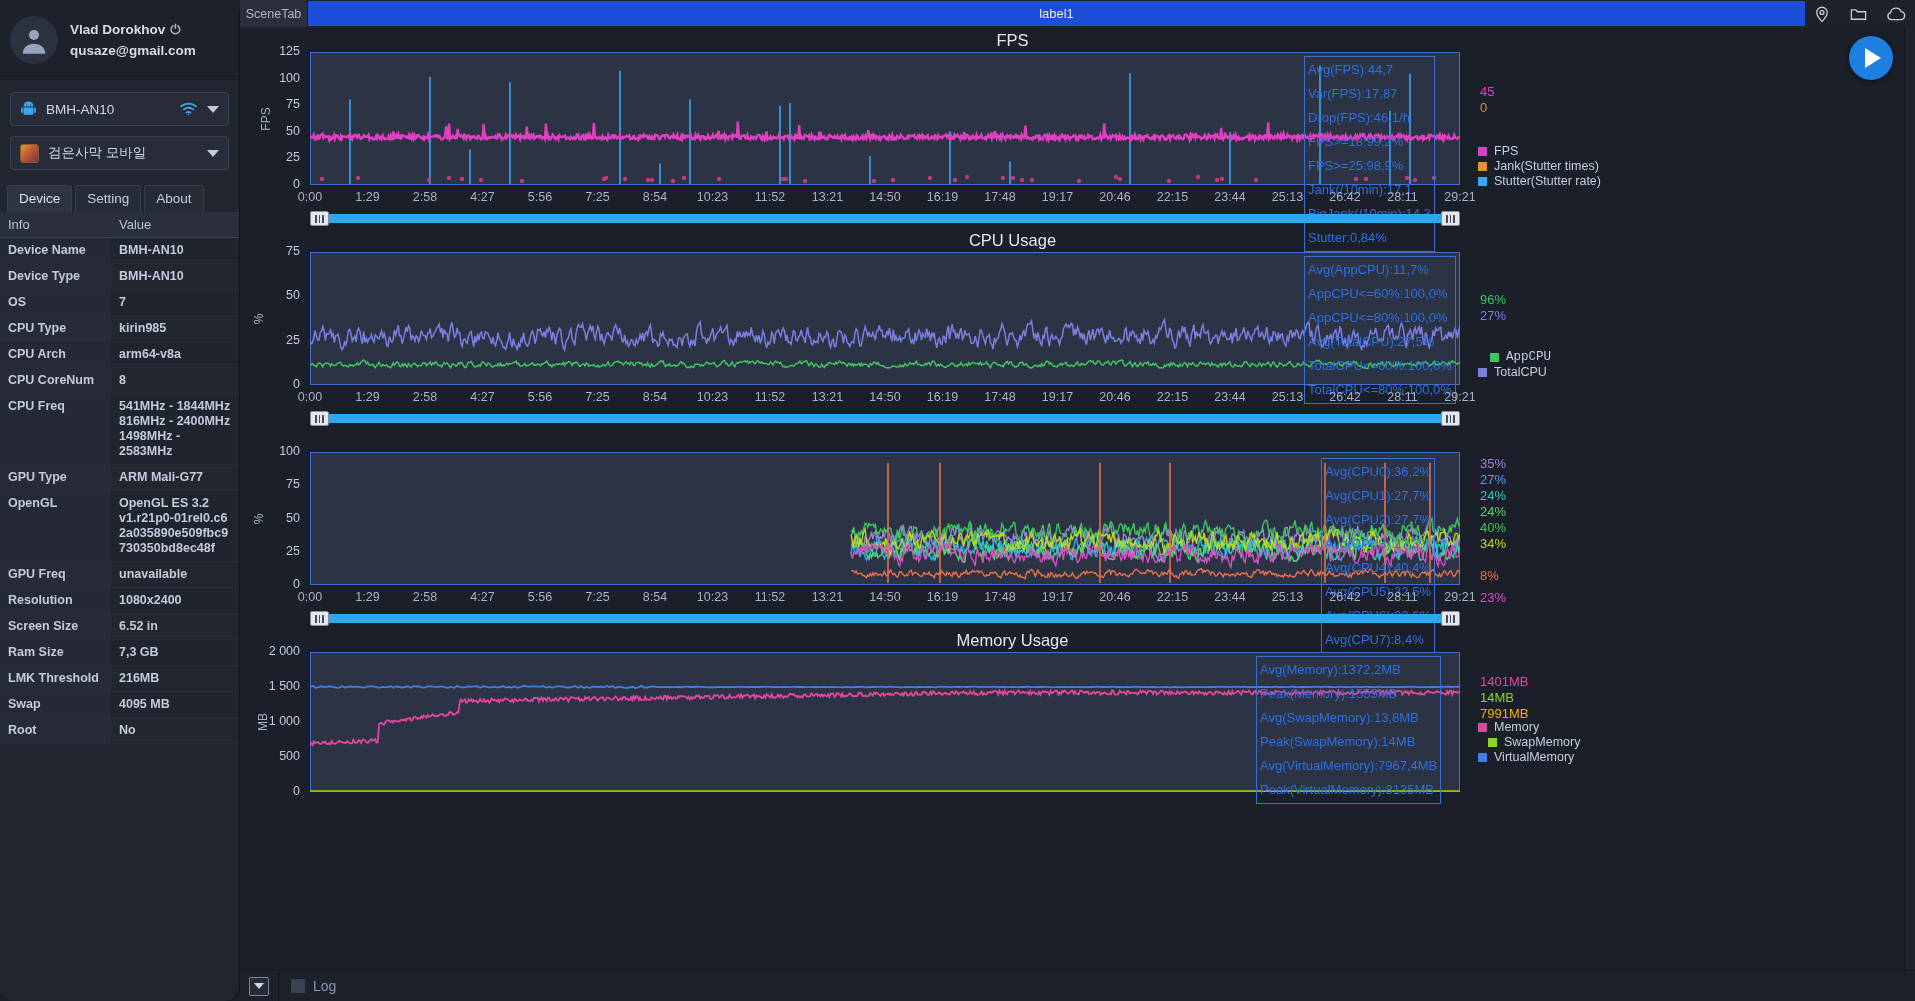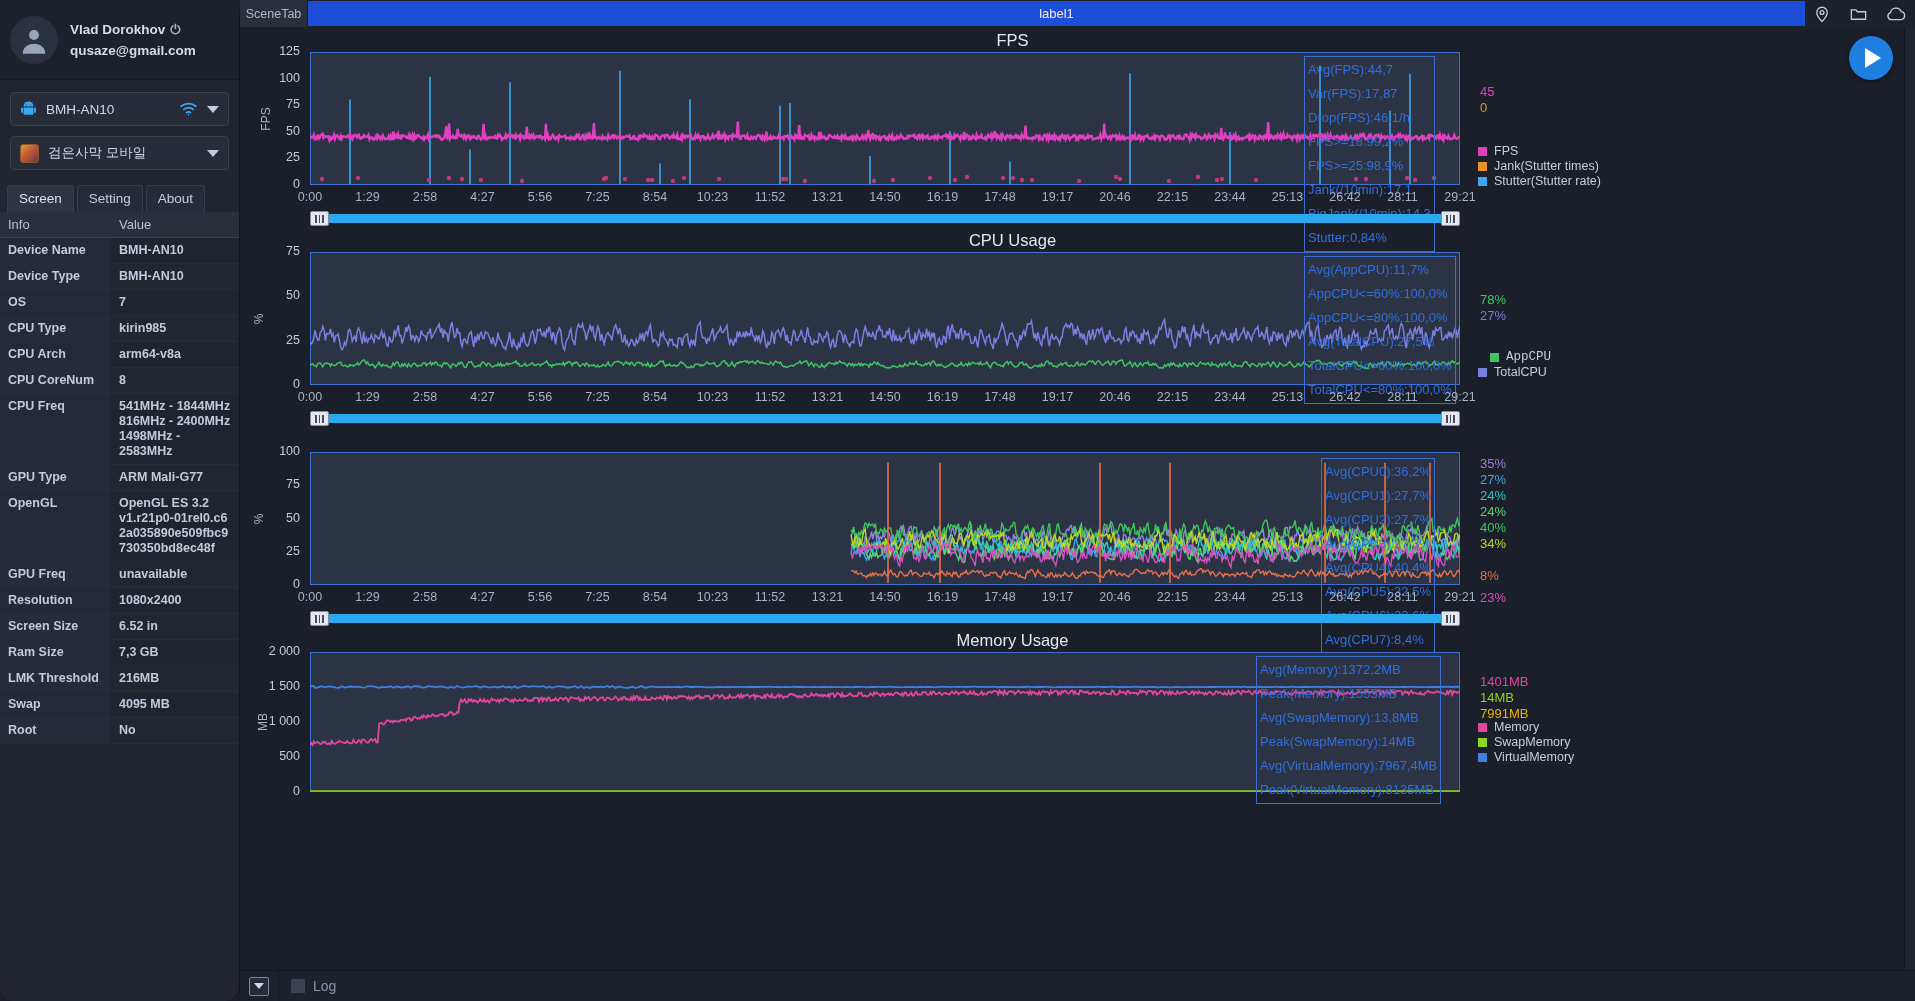--- a/index.html
+++ b/index.html
@@ -195,21 +195,21 @@
     </div>
 
     <div class="sel">
       <span class="appicon"></span>
       <span class="grow">검은사막 모바일</span>
       <span class="droparr"></span>
     </div>
   </div>
 
   <div class="tabs">
-    <div class="tab active">Screen</div>
+    <div class="tab active">Device</div>
     <div class="tab">Setting</div>
     <div class="tab">About</div>
   </div>
 
   <table class="info">
     <thead>
         <tr>
       <th>Info</th>
       <th>Value</th>
     </tr>
@@ -523,21 +523,21 @@
             <i></i>
             <i></i>
           </div>
           <div class="grip" style="right: 0px;">
             <i></i>
             <i></i>
             <i></i>
           </div>
         </div>
         <div style="position: absolute; left: 1232px; top: 0px; width: 160px;">
-          <div style="position: absolute; left: 8px; top: 40px; font-size: 13px; color: rgb(63, 196, 95);">78%</div>
+          <div style="position: absolute; left: 8px; top: 40px; font-size: 13px; color: rgb(63, 196, 95);">96%</div>
           <div style="position: absolute; left: 8px; top: 56px; font-size: 13px; color: rgb(123, 127, 224);">27%</div>
           <div class="legend-item" style="position: absolute; left: 18px; top: 98px; font-family: Liberation Mono, monospace;">
             <span class="sw" style="background:#3fc45f"></span>
             <span>AppCPU</span>
           </div>
           <div class="legend-item" style="position: absolute; left: 6px; top: 113px;">
             <span class="sw" style="background:#7b7fe0"></span>
             <span>TotalCPU</span>
           </div>
         </div>
@@ -645,21 +645,21 @@
 Avg(VirtualMemory):7967,4MB
 Peak(VirtualMemory):8135MB</div>
         <div style="position: absolute; left: 1232px; top: 0px; width: 160px;">
           <div style="position: absolute; left: 8px; top: 22px; font-size: 13px; color: rgb(224, 71, 159);">1401MB</div>
           <div style="position: absolute; left: 8px; top: 38px; font-size: 13px; color: rgb(143, 212, 32);">14MB</div>
           <div style="position: absolute; left: 8px; top: 54px; font-size: 13px; color: #eab308;">7991MB</div>
           <div class="legend-item" style="position: absolute; left: 6px; top: 68px;">
             <span class="sw" style="background:#e0479f"></span>
             <span>Memory</span>
           </div>
-          <div class="legend-item" style="position: absolute; left: 6px; top: 83px;">
+          <div class="legend-item" style="position: absolute; left: 16px; top: 83px;">
             <span class="sw" style="background:#8fd420"></span>
             <span>SwapMemory</span>
           </div>
           <div class="legend-item" style="position: absolute; left: 6px; top: 98px;">
             <span class="sw" style="background:#3f7fe0"></span>
             <span>VirtualMemory</span>
           </div>
         </div>
       </div>
     </div>

